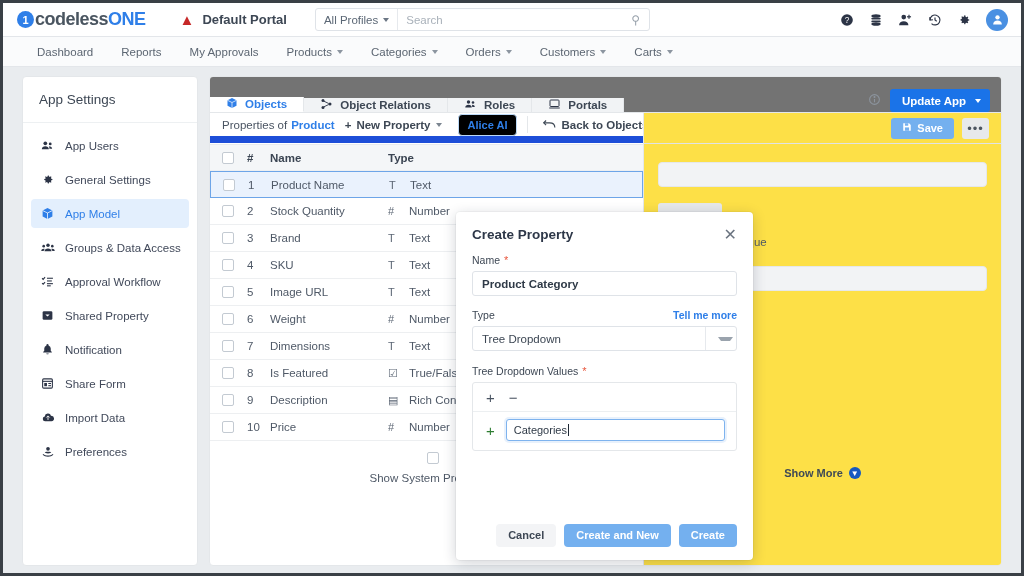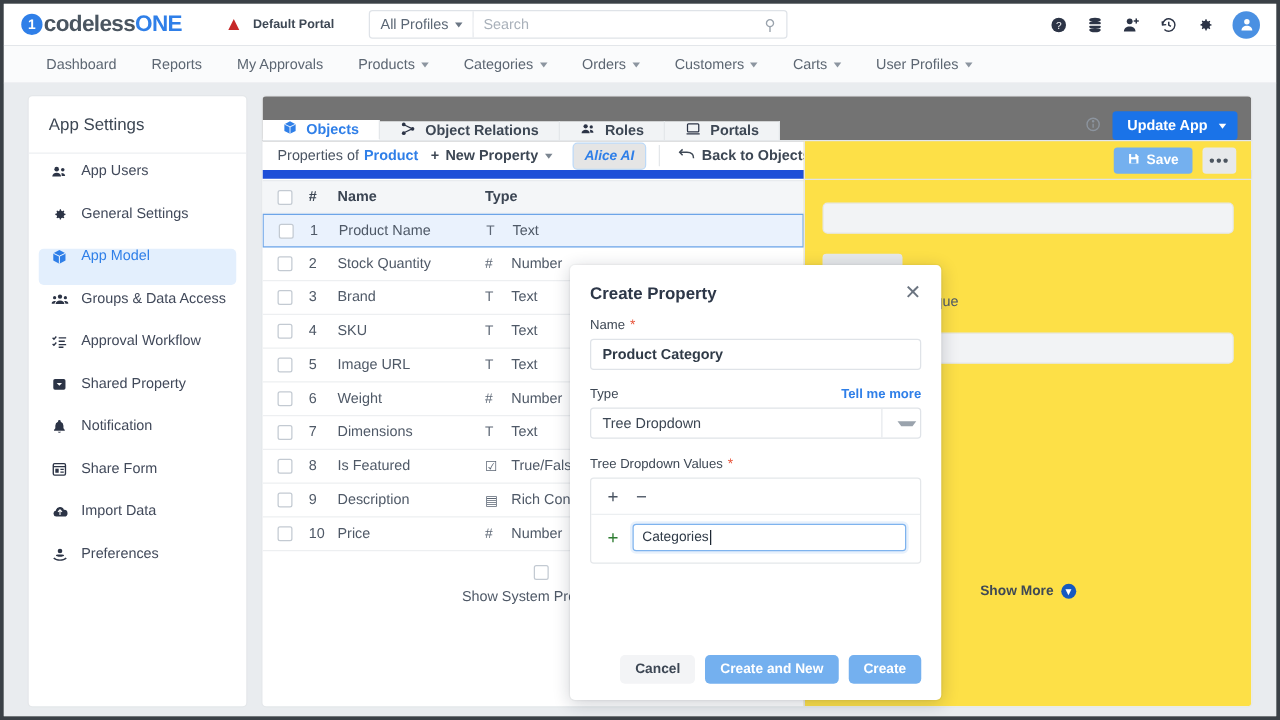--- a/index.html
+++ b/index.html
@@ -27,21 +27,21 @@
     width: 17px; height: 17px; border-radius: 50%;
     background: #2f7fe8; color: #fff; font-size: 11px; font-weight: bold;
     display: flex; align-items: center; justify-content: center;
     margin-right: 1px;
   }
   .logo-text { font-size: 18px; font-weight: bold; letter-spacing: -0.5px; color: #4a5560; }
   .logo-text .blue { color: #2f7fe8; }
 
   .portal { display: flex; align-items: center; margin-left: 34px; gap: 8px; }
   .portal-icon { color: #c62828; font-size: 15px; line-height: 1; }
-  .portal-label { font-size: 10px; color: #3d4754; font-weight: 600; }
+  .portal-label { font-size: 13px; color: #3d4754; font-weight: 600; }
 
   .searchwrap {
     margin-left: 28px; height: 23px; width: 335px;
     border: 1px solid #dfe3e8; border-radius: 3px;
     display: flex; align-items: center; background: #fff;
   }
   .obj-select {
     display: flex; align-items: center; gap: 5px; padding: 0 8px;
     font-size: 11.5px; color: #5b6775; height: 100%;
     border-right: 1px solid #e6e9ed; white-space: nowrap;
@@ -86,21 +86,21 @@
   .sidebar {
     position: absolute; left: 19px; top: 9px; width: 176px; height: 490px;
     background: #fff; border: 1px solid #e4e7ea; border-radius: 4px;
   }
   .sidebar-title {
     height: 46px; display: flex; align-items: center; padding-left: 16px;
     font-size: 13.5px; color: #3d4754; border-bottom: 1px solid #edf0f2;
   }
   .side-list { padding-top: 8px; }
   .side-item {
-    display: flex; align-items: flex-start; gap: 10px; height: 29px;
+    display: flex; align-items: center; gap: 10px; height: 29px;
     margin: 0 8px; padding-left: 9px; border-radius: 4px;
     font-size: 11.5px; color: #41495a; margin-bottom: 5px;
   }
   .side-item.active { background: #e3effd; color: #2f7fe8; }
   .side-ico { width: 15px; text-align: center; font-size: 12px; color: #2c3446; display:flex; align-items:center; justify-content:center;}
   .side-item.active .side-ico { color: #2f7fe8; }
 
   
   .main {
     position: absolute; left: 206px; top: 9px; width: 793px; height: 490px;
@@ -131,21 +131,21 @@
   }
   .prop-of { font-size: 11.5px; color: #4a5462; margin-right: 4px; }
   .prop-name { font-size: 11.5px; color: #2f7fe8; font-weight: 600; }
   .tb-btn {
     display: flex; align-items: center; gap: 5px; font-size: 11.5px;
     color: #3d4754; padding: 0 10px; font-weight: 600;
   }
   .tb-btn .caret { border-top-color: #7b8590; }
   .alice {
     border: 1px solid #bcd9f7; border-radius: 4px; color: #2f7fe8;
-    font-size: 11px; font-weight: 600; padding: 4px 9px; background: #e5e5e5; margin: 0 6px; font-style: italic;
+    font-size: 11px; font-weight: 600; padding: 4px 9px; background: #000000; margin: 0 6px;
   }
   .divider-v { width: 1px; height: 17px; background: #e4e7ea; margin: 0 4px; }
 
   
   .table-area { position: absolute; left: 0; top: 67px; width: 433px; }
   .trow {
     display: flex; align-items: center; height: 27px;
     border-bottom: 1px solid #edeff1; font-size: 11.5px; color: #4f5967;
     padding-left: 12px;
   }
@@ -360,24 +360,20 @@
         <span class="caret"></span>
       </div>
     <div class="navitem">
         <span>Customers</span>
         <span class="caret"></span>
       </div>
     <div class="navitem">
         <span>Carts</span>
         <span class="caret"></span>
       </div>
-    <div class="navitem">
-        <span>User Profiles</span>
-        <span class="caret"></span>
-      </div>
   </div>
 
   <div class="body">
 
     <div class="sidebar">
       <div class="sidebar-title">App Settings</div>
       <div class="side-list">
 
         <div class="side-item">
           <span class="side-ico">

